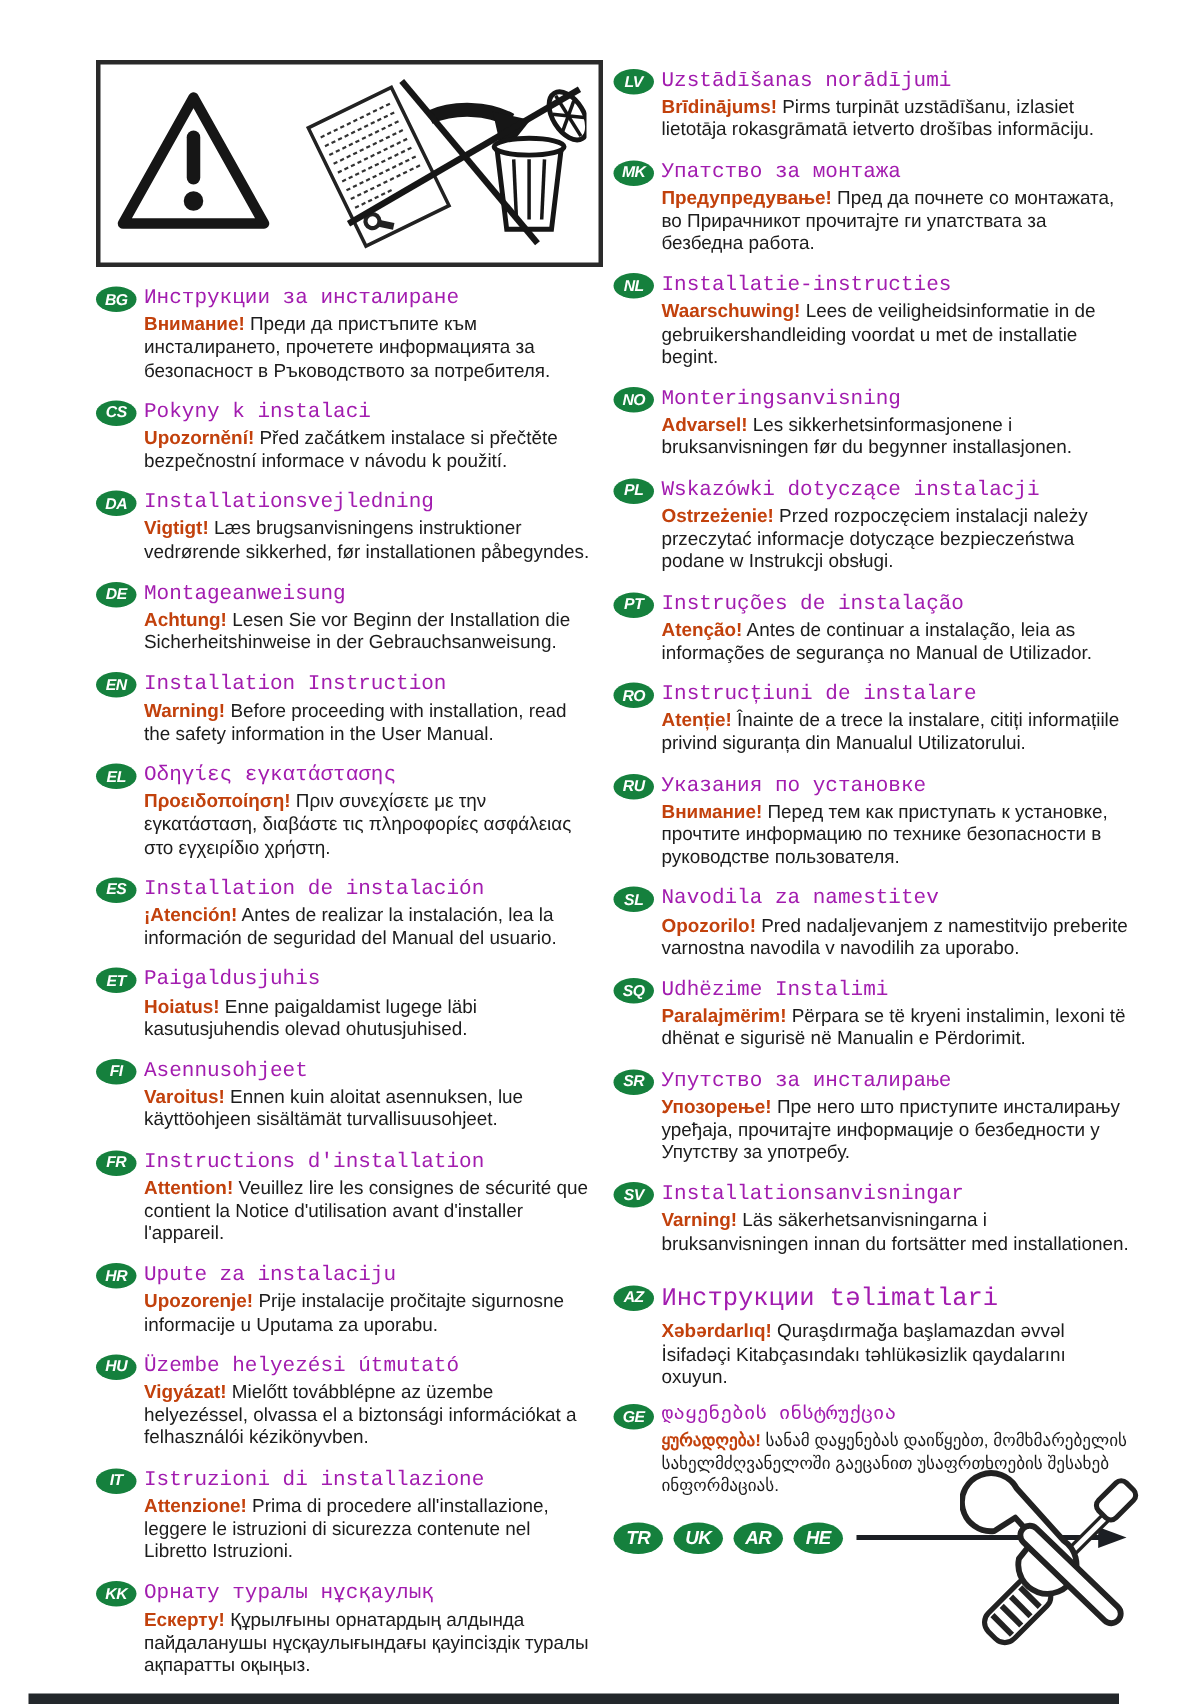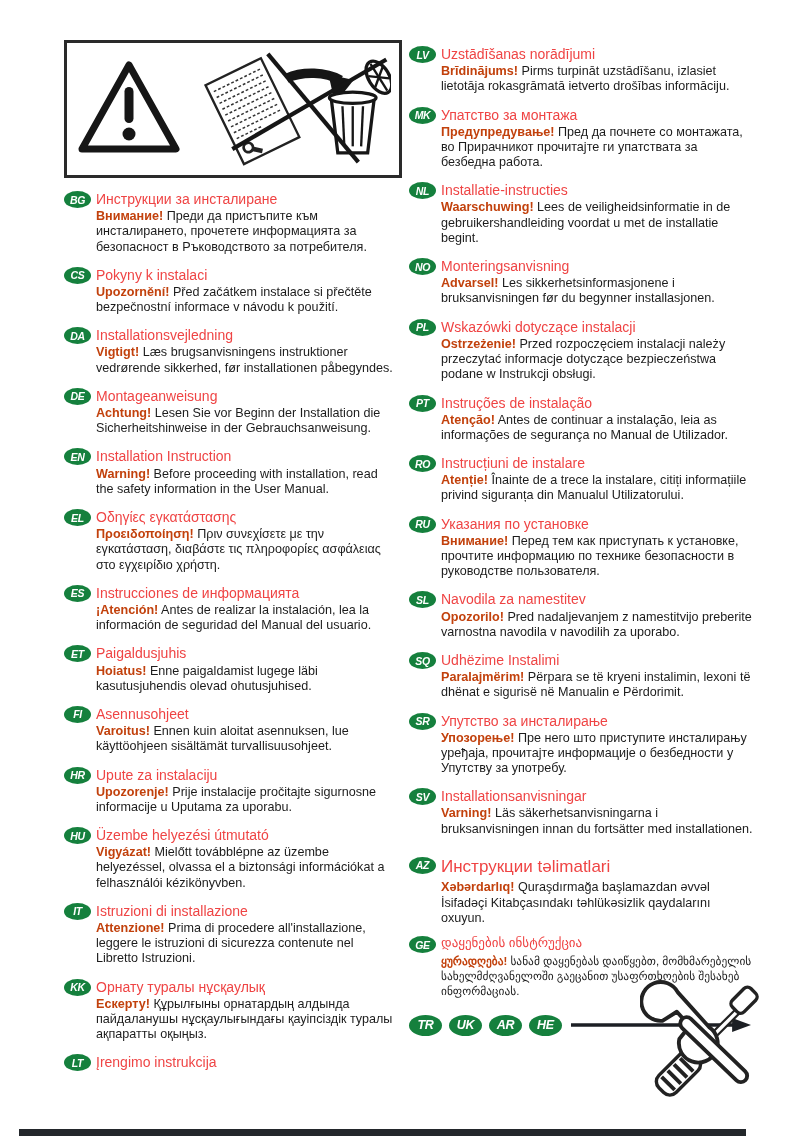--- a/index.html
+++ b/index.html
@@ -17,21 +17,21 @@
     background:#fff;
   }
 
   .entry{position:relative;padding-left:32px;margin-bottom:12px;}
   .badge{
     display:inline-flex;align-items:center;justify-content:center;
     background:#15803d;color:#fff;font-weight:700;font-style:italic;
     width:27px;height:17px;border-radius:50%;font-size:10.5px;letter-spacing:-0.3px;
   }
   .entry > .badge{position:absolute;left:0;top:0;}
-  .title{font-size:14px;color:#ef4444;line-height:1.15;margin-bottom:2px;}
+  .title{font-size:14px;color:#a21caf;line-height:1.15;margin-bottom:2px;font-family:Liberation Mono, monospace;}
   .body{font-size:12.6px;color:#1c1c1c;line-height:1.21;}
   .body .warn{color:#c2410c;font-weight:700;}
 
   .entry.az{margin-top:20px;margin-bottom:10px;}
   .entry.az .title{font-size:17px;margin-bottom:4px;}
   .entry.ge .title{font-size:13px;margin-bottom:3px;}
   .entry.ge .body{font-size:11.4px;line-height:1.3;}
 
   .footer-row{display:flex;align-items:center;gap:7px;margin-top:16px;}
   .badge-lg{width:33px;height:21px;font-size:12.5px;border-radius:50%;}
@@ -114,32 +114,37 @@
     <div class="title">Installation Instruction</div>
     <div class="body"><b class="warn">Warning!</b> <span class="rest">Before proceeding with installation, read the safety information in the User Manual.</span></div>
   </div>
         <div class="entry">
     <span class="badge">EL</span>
     <div class="title">Οδηγίες εγκατάστασης</div>
     <div class="body"><b class="warn">Προειδοποίηση!</b> <span class="rest">Πριν συνεχίσετε με την εγκατάσταση, διαβάστε τις πληροφορίες ασφάλειας στο εγχειρίδιο χρήστη.</span></div>
   </div>
         <div class="entry">
     <span class="badge">ES</span>
-    <div class="title">Instrucciones de информацията</div>
+    <div class="title">Installation de instalación</div>
     <div class="body"><b class="warn">¡Atención!</b> <span class="rest">Antes de realizar la instalación, lea la información de seguridad del Manual del usuario.</span></div>
   </div>
         <div class="entry">
     <span class="badge">ET</span>
     <div class="title">Paigaldusjuhis</div>
     <div class="body"><b class="warn">Hoiatus!</b> <span class="rest">Enne paigaldamist lugege läbi kasutusjuhendis olevad ohutusjuhised.</span></div>
   </div>
         <div class="entry">
     <span class="badge">FI</span>
     <div class="title">Asennusohjeet</div>
     <div class="body"><b class="warn">Varoitus!</b> <span class="rest">Ennen kuin aloitat asennuksen, lue käyttöohjeen sisältämät turvallisuusohjeet.</span></div>
+  </div>
+        <div class="entry">
+    <span class="badge">FR</span>
+    <div class="title">Instructions d'installation</div>
+    <div class="body"><b class="warn">Attention!</b> <span class="rest">Veuillez lire les consignes de sécurité que contient la Notice d'utilisation avant d'installer l'appareil.</span></div>
   </div>
         <div class="entry">
     <span class="badge">HR</span>
     <div class="title">Upute za instalaciju</div>
     <div class="body"><b class="warn">Upozorenje!</b> <span class="rest">Prije instalacije pročitajte sigurnosne informacije u Uputama za uporabu.</span></div>
   </div>
         <div class="entry">
     <span class="badge">HU</span>
     <div class="title">Üzembe helyezési útmutató</div>
     <div class="body"><b class="warn">Vigyázat!</b> <span class="rest">Mielőtt továbblépne az üzembe helyezéssel, olvassa el a biztonsági információkat a felhasználói kézikönyvben.</span></div>

